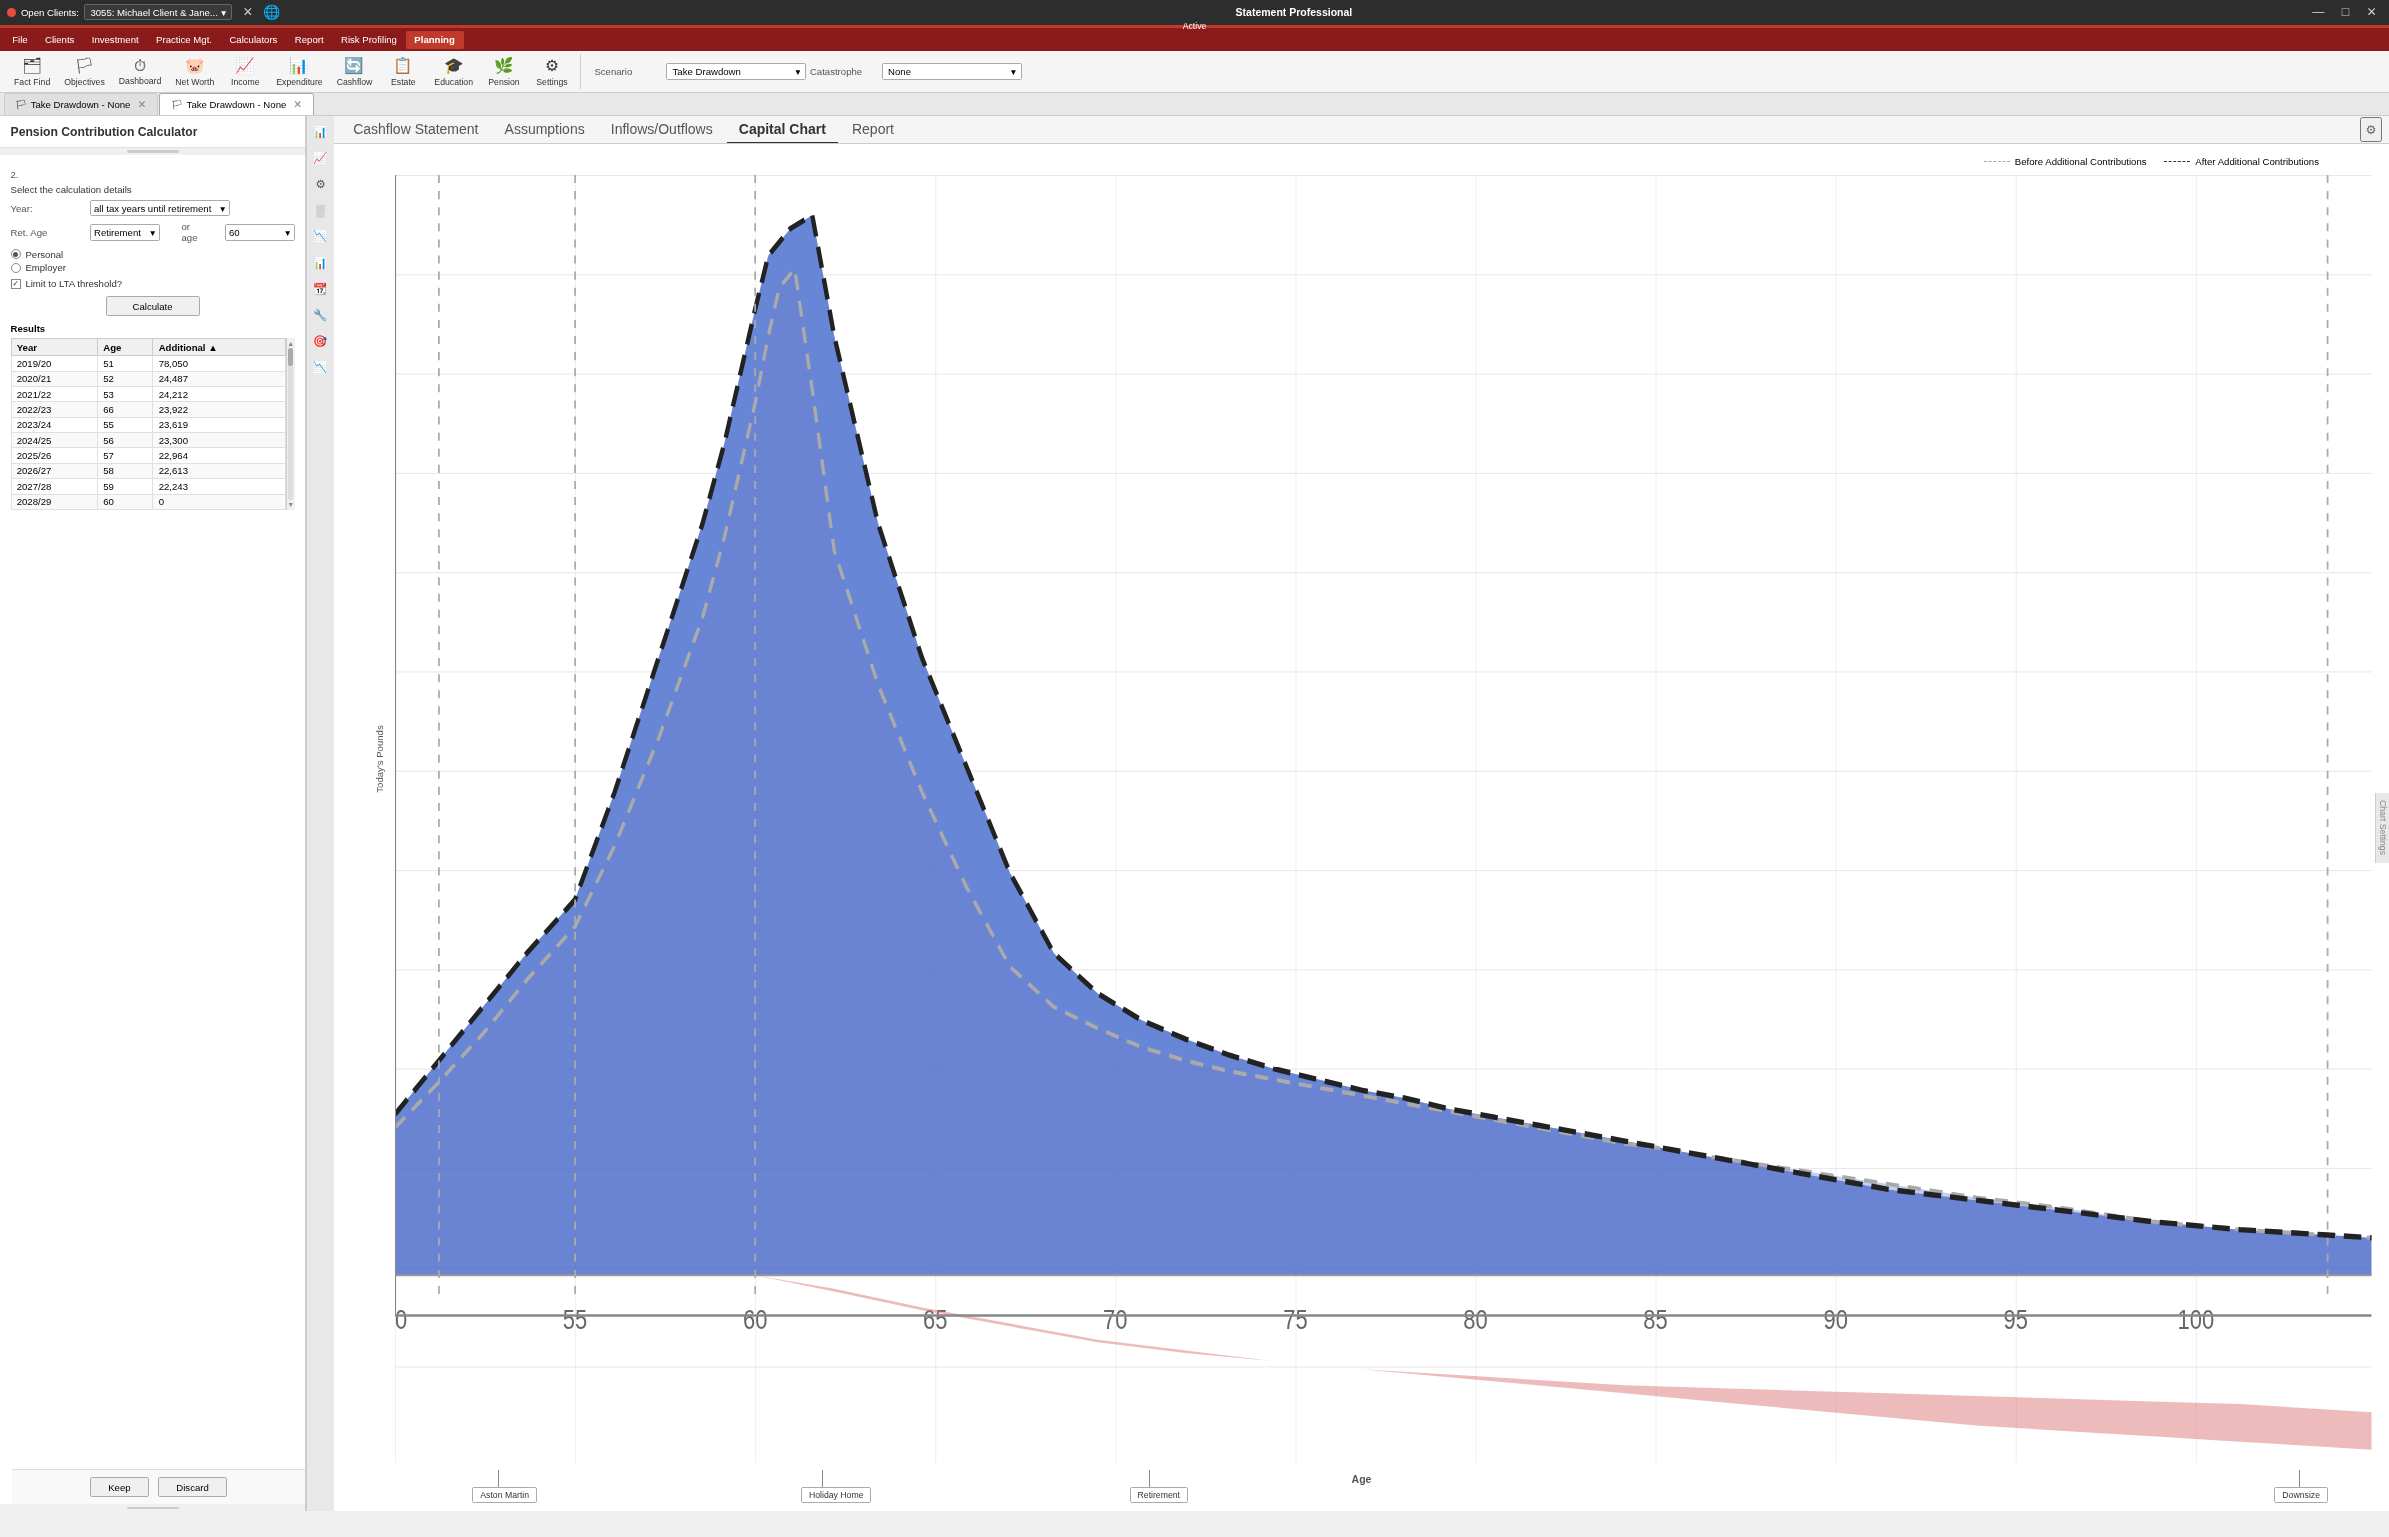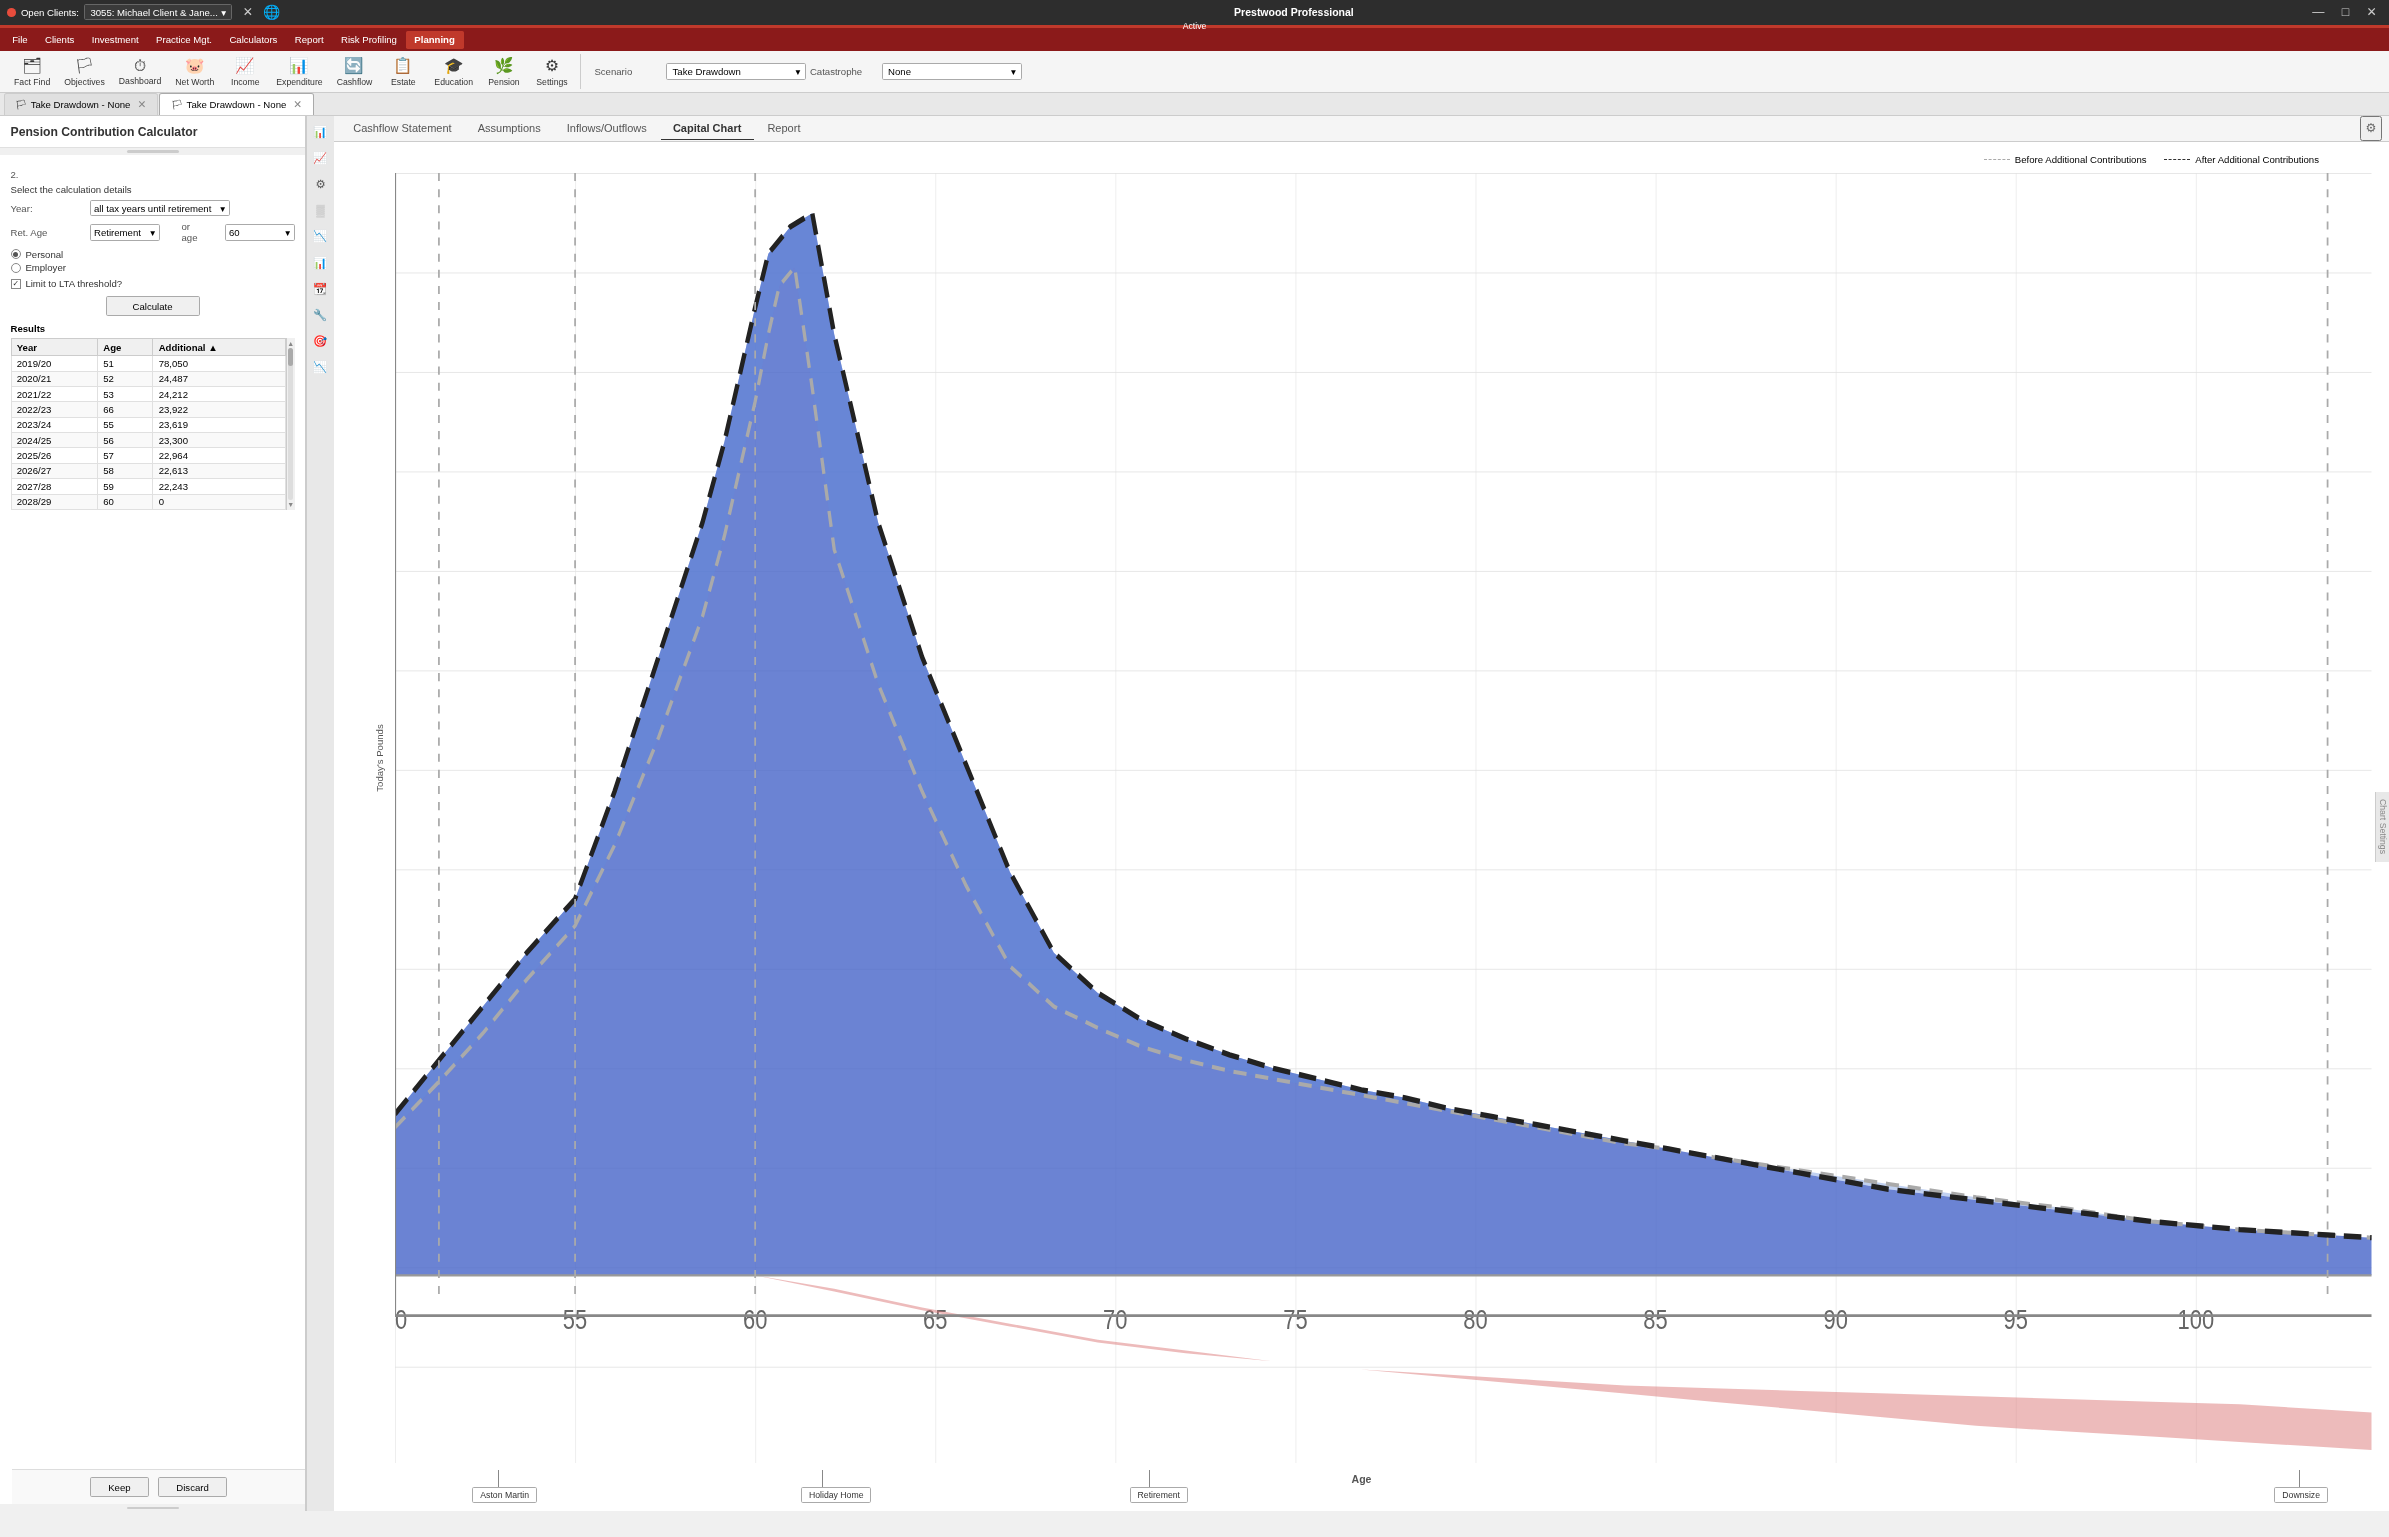--- a/index.html
+++ b/index.html
@@ -126,21 +126,21 @@
 
     
     .right-panel {
       flex: 1; display: flex; flex-direction: column; background: #fff; overflow: hidden;
     }
     .chart-tabs {
       display: flex; align-items: center; border-bottom: 0.9px solid #ccc;
       padding: 0 7px; background: #f5f5f5;
     }
     .chart-tab {
-      padding: 5.2px 12.2px; cursor: pointer; font-size: 11px; color: #555;
+      padding: 5.2px 12.2px; cursor: pointer; font-size: 14px; color: #555;
       border-bottom: 1.7px solid transparent; margin-right: 1.7px;
     }
     .chart-tab.active { color: #333; border-bottom: 1.7px solid #333; font-weight: bold; }
     .chart-settings-btn {
       margin-left: auto; font-size: 12.2px; cursor: pointer; color: #666; padding: 3.5px;
     }
 
     .chart-area { flex: 1; position: relative; background: #fff; overflow: hidden; }
 
     
@@ -179,21 +179,21 @@
   <div class="title-bar-left">
     <div class="dot-red"></div>
     <span>Open Clients:</span>
     <div class="client-selector">
       <span>3055: Michael Client &amp; Jane...</span>
       <span>▾</span>
     </div>
     <button class="title-btn">✕</button>
     <span style="color:#aaa;font-size:14px;">🌐</span>
   </div>
-  <div class="title-bar-center">Prestwood Professional</div>
+  <div class="title-bar-center">Statement Professional</div>
   <div class="title-bar-right">
     <button class="title-btn">—</button>
     <button class="title-btn">□</button>
     <button class="title-btn close">✕</button>
   </div>
 </div>
 
 <div style="background:#c0392b; height:3.5px; display:flex; align-items:center; justify-content:center;">
   <span style="color:#fff; font-size:8.7px; line-height:3.5px;">Active</span>
 </div>

